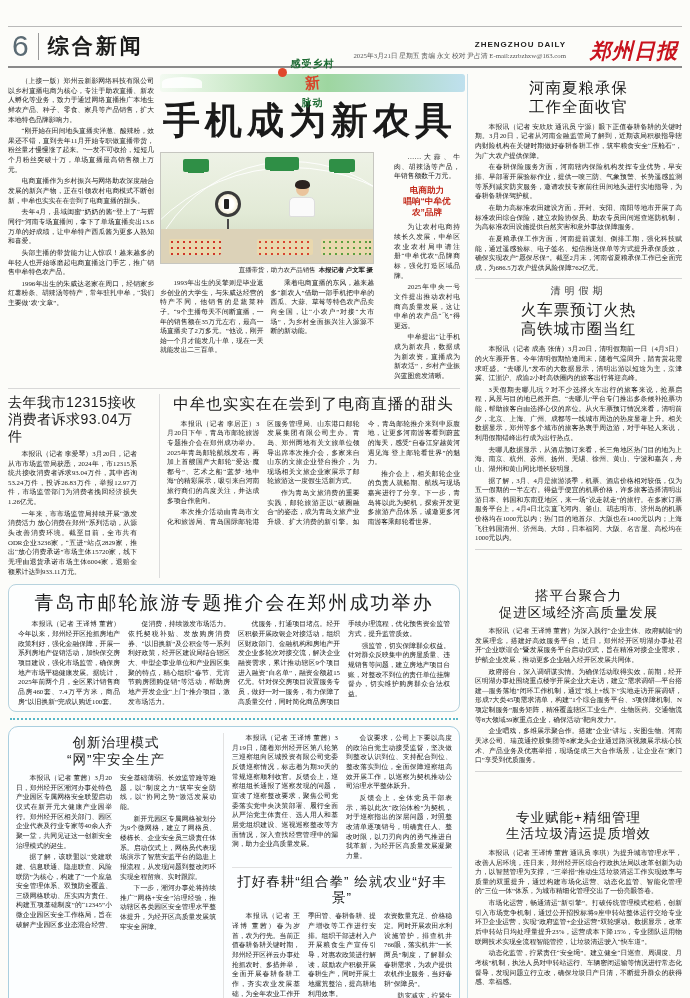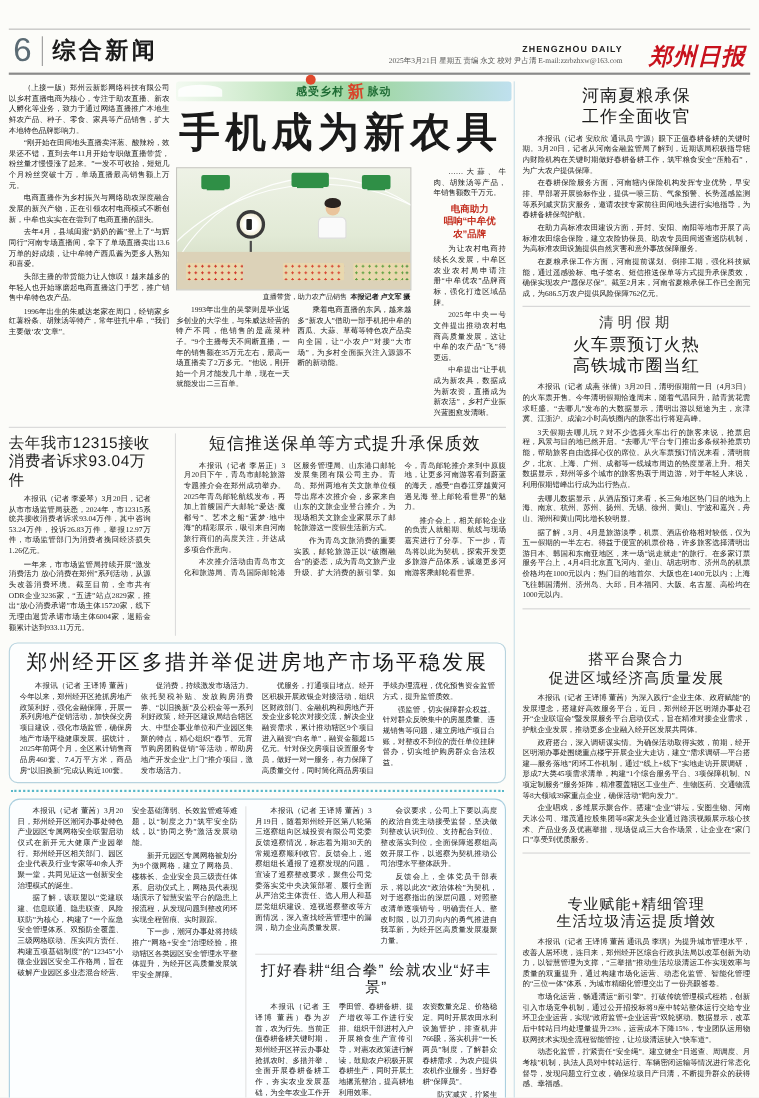--- a/index.html
+++ b/index.html
@@ -30,21 +30,21 @@
   
   p.para { font-size:6.8px; line-height:1.42; text-indent:2em; text-align:justify; margin-bottom:2px; }
   .h-center { font-family:"Liberation Sans",sans-serif; font-weight:normal; text-align:center;
     white-space:pre-line; line-height:1.22; }
   
   .feature { display:flex; gap:6px; }
   .f-col1 { width:146px; flex:none; padding-top:2px; }
   .f-main { flex:1; min-width:0; }
   .badge { position:relative; width:305px; height:18px; margin:0 auto 2px;
     background:linear-gradient(90deg,#f3faf1 0%,#cdeacb 25%,#9ed6a0 55%,#bfe0ee 100%);
-    border-radius:3px; display:flex; align-items:center; justify-content:center; gap:3px; }
+    border-radius:3px; display:flex; align-items:center; justify-content:center; gap:3px;flex-direction:column; }
   .badge-hill { position:absolute; left:2px; top:3px; width:40px; height:11px; background:#ffffff; border-radius:50% 50% 0 0; opacity:.85; }
   .badge-sun { position:absolute; left:118px; top:-6px; width:9px; height:9px; border-radius:50%; background:#e0482c; }
   .badge-txt { font-family:"Liberation Sans",sans-serif; font-weight:bold; font-size:10px; color:#1d6b33; letter-spacing:1px; }
   .badge-accent { font-family:"DejaVu Serif",serif; font-weight:bold; font-size:15px; color:#d8442a; transform:rotate(-6deg); }
   .f-headline { font-family:"Liberation Sans",sans-serif; font-weight:900; font-size:37px;
     letter-spacing:5px; text-align:center; margin:4px 0 6px; }
   .f-row { display:flex; gap:20px; }
   .f-mid { flex:1; min-width:0; }
   .f-col4 { width:66px; flex:none; }
   .subhead-red { color:#c32b1c; font-family:"Liberation Sans",sans-serif; font-weight:bold;
@@ -92,21 +92,21 @@
     padding:6px 7px; display:grid; grid-template-columns:208px 1fr; gap:6px 8px; }
   .a-chuangxin { grid-row:1 / span 2; border-right:1px solid #e2e2e2; padding-right:7px; }
   .bh { font-size:13.5px; letter-spacing:1px; margin:2px 0 5px; }
   .cols2 { column-count:2; column-gap:8px; }
   .a-chungeng { border-top:1px solid #e2e2e2; padding-top:4px; }
   .a-chungeng .bh { font-size:13.5px; }
   
   .r-art { padding:2px 0 4px; border-bottom:1px solid #d4d4d4; }
   .r-art:last-child { border-bottom:none; }
   .r-art .h-center { font-size:15.5px; letter-spacing:1px; margin:3px 0 5px; }
-  .kicker { font-family:"Liberation Sans",sans-serif; font-size:13px; color:#3a3a3a;
+  .kicker { font-family:"Liberation Sans",sans-serif; font-size:10px; color:#3a3a3a;
     text-align:center; letter-spacing:4px; margin-top:3px; }
   .r-art.sm .h-center { font-size:13.5px;margin-top:36px; }
 </style>
 </head>
 <body>
 
 <div class="page">
 
   <div class="hdr">
     <div class="hdr-l">
@@ -195,43 +195,45 @@
       <div class="row2">
         <div class="a-12315">
           <div class="h-center">去年我市12315接收
 消费者诉求93.04万件</div>
           <div>
               <p class="para">本报讯（记者 李爱琴）3月20日，记者从市市场监管局获悉，2024年，市12315系统共接收消费者诉求93.04万件，其中咨询53.24万件，投诉26.83万件，举报12.97万件，市场监管部门为消费者挽回经济损失1.26亿元。</p>
               <p class="para">一年来，市市场监管局持续开展“激发消费活力 放心消费在郑州”系列活动，从源头改善消费环境。截至目前，全市共有ODR企业3236家，“五进”站点2829家，推出“放心消费承诺”市场主体15720家，线下无理由退货承诺市场主体6004家，退赔金额累计达到933.11万元。</p>
             </div>
         </div>
         <div class="a-qingdao">
-          <div class="h-center">短信推送保单等方式提升承保质效</div>
+          <div class="h-center">中牟也实实在在尝到了电商直播的甜头</div>
           <div class="cols3">
               <p class="para">本报讯（记者 李居正）3月20日下午，青岛市邮轮旅游专题推介会在郑州成功举办。2025年青岛邮轮航线发布，再加上首艘国产大邮轮“爱达·魔都号”、艺术之船“蓝梦·地中海”的精彩展示，吸引来自河南旅行商们的高度关注，并达成多项合作意向。</p>
               <p class="para">本次推介活动由青岛市文化和旅游局、青岛国际邮轮港区服务管理局、山东港口邮轮发展集团有限公司主办。青岛、郑州两地有关文旅单位领导出席本次推介会，多家来自山东的文旅企业登台推介，为现场相关文旅企业家展示了邮轮旅游这一度假生活新方式。</p>
               <p class="para">作为青岛文旅消费的重要实践，邮轮旅游正以“破圈融合”的姿态，成为青岛文旅产业升级、扩大消费的新引擎。如今，青岛邮轮推介来到中原腹地，让更多河南游客看到蔚蓝的海天，感受“自春江穿越黄河遇见海 登上邮轮看世界”的魅力。</p>
               <p class="para">推介会上，相关邮轮企业的负责人就船期、航线与现场嘉宾进行了分享。下一步，青岛将以此为契机，探索开发更多旅游产品体系，诚邀更多河南游客乘邮轮看世界。</p>
             </div>
         </div>
       </div>
 
       <div class="box-jingkai">
-        <div class="h-center">郑州经开区多措并举促进房地产市场平稳发展</div>
+        <div class="h-center">青岛市邮轮旅游专题推介会在郑州成功举办</div>
         <div class="cols4">
             <p class="para">本报讯（记者 王译博 董茜）今年以来，郑州经开区抢抓房地产政策利好，强化金融保障，开展一系列房地产促销活动，加快保交房项目建设，强化市场监管，确保房地产市场平稳健康发展。据统计，2025年前两个月，全区累计销售商品房460套、7.4万平方米，商品房“以旧换新”完成认购近100套。</p>
             <p class="para">促消费，持续激发市场活力。依托契税补贴、发放购房消费券、“以旧换新”及公积金等一系列利好政策，经开区建设局结合辖区大、中型企事业单位和产业园区集聚的特点，精心组织“春节、元宵节购房团购促销”等活动，帮助房地产开发企业“上门”推介项目，激发市场活力。</p>
             <p class="para">优服务，打通项目堵点。经开区积极开展政银企对接活动，组织区财政部门、金融机构和房地产开发企业多轮次对接交流，解决企业融资需求，累计推动辖区9个项目进入融资“白名单”，融资金额超15亿元。针对保交房项目设置服务专员，做好一对一服务，有力保障了高质量交付，同时简化商品房项目手续办理流程，优化预售资金监管方式，提升监管质效。</p>
             <p class="para">强监管，切实保障群众权益。针对群众反映集中的房屋质量、违规销售等问题，建立房地产项目台账，对整改不到位的责任单位挂牌督办，切实维护购房群众合法权益。</p>
           </div>
       </div>
       <div class="dotted-rule"></div>
 
       <div class="bottom-box">
         <div class="a-chuangxin">
+          <div class="h-center bh">创新治理模式
+“网”牢安全生产</div>
           <div class="cols2">
               <p class="para">本报讯（记者 董茜）3月20日，郑州经开区潮河办事处特色产业园区专属网格安全联盟启动仪式在新开元大健康产业园举行。郑州经开区相关部门、园区企业代表及行业专家等40余人齐聚一堂，共同见证这一创新安全治理模式的诞生。</p>
               <p class="para">据了解，该联盟以“党建联建、信息联通、隐患联查、风险联防”为核心，构建了“一个应急安全管理体系、双预防全覆盖、三级网格联动、压实四方责任、构建五项基础制度”的“12345”小微企业园区安全工作格局，旨在破解产业园区多业态混合经营、安全基础薄弱、长效监管难等难题，以“制度之力”筑牢安全防线，以“协同之势”激活发展动能。</p>
               <p class="para">新开元园区专属网格被划分为9个微网格，建立了网格员、楼栋长、企业安全员三级责任体系。启动仪式上，网格员代表现场演示了智慧安监平台的隐患上报流程，从发现问题到整改闭环实现全程留痕、实时跟踪。</p>
               <p class="para">下一步，潮河办事处将持续推广“网格+安全”治理经验，推动辖区各类园区安全管理水平整体提升，为经开区高质量发展筑牢安全屏障。</p>
             </div>
         </div>
         <div class="a-xuncha">
           <div class="cols2">
               <p class="para">本报讯（记者 王译博 董茜）3月19日，随着郑州经开区第八轮第三巡察组向区城投资有限公司党委反馈巡察情况，标志着为期30天的常规巡察顺利收官。反馈会上，巡察组组长通报了巡察发现的问题，宣读了巡察整改要求，聚焦公司党委落实党中央决策部署、履行全面从严治党主体责任、选人用人和基层党组织建设、巡视巡察整改等方面情况，深入查找经营管理中的漏洞，助力企业高质量发展。</p>

